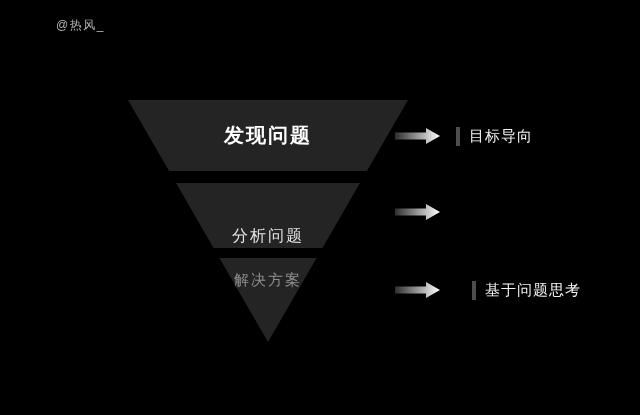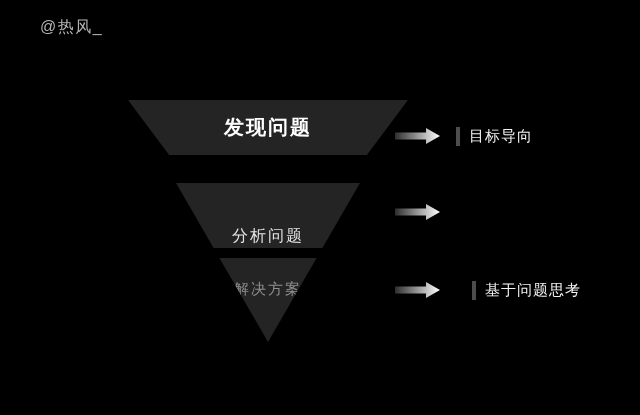--- a/index.html
+++ b/index.html
@@ -6,46 +6,46 @@
   body {
     width: 640px; height: 415px;
     background: #000000;
     position: relative;
     overflow: hidden;
     font-family: "Liberation Sans", "DejaVu Sans", sans-serif;
   }
   .stage { position: absolute; inset: 0; }
 
   .watermark {
-    position: absolute; left: 40px; top: 17px;
-    font-size: 16px; color: #b3b3b3; letter-spacing: 1.5px;
+    position: absolute; left: 56px; top: 17px;
+    font-size: 12px; color: #b3b3b3; letter-spacing: 1.5px;
   }
 
   
   .funnel-piece {
     position: absolute; left: 128px; width: 280px;
     background: #242424;
     display: flex; justify-content: center; align-items: center;
   }
   .piece-1 {
-    top: 100px; height: 55px;
+    top: 100px; height: 71px;
     clip-path: polygon(0% 0%, 100% 0%, 85.32% 100%, 14.68% 100%);
   }
   .piece-2 {
     top: 183px; height: 65px;
     clip-path: polygon(17.15% 0%, 82.85% 0%, 69.43% 100%, 30.57% 100%);
   }
   .piece-3 {
     top: 258px; height: 84px;
     clip-path: polygon(32.64% 0%, 67.36% 0%, 50% 100%);
     align-items: flex-start;
   }
   .level-label-1 { font-size: 20px; font-weight: bold; color: #ffffff; letter-spacing: 2px; }
   .level-label-2 { font-size: 16px; color: #e3e3e3; letter-spacing: 2px; margin-top: 42px; }
-  .level-label-3 { font-size: 15px; color: #8f8f8f; letter-spacing: 2px; padding-top: 22px; }
+  .level-label-3 { font-size: 15px; color: #8f8f8f; letter-spacing: 2px; padding-top: 13px; }
 
   .arrow {
     position: absolute; left: 395px; width: 46px; height: 18px;
   }
   .arrow-1 { top: 127px; }
   .arrow-2 { top: 203px; }
   .arrow-3 { top: 281px; }
 
   .annotation-row {
     position: absolute; left: 456px; height: 19px;

